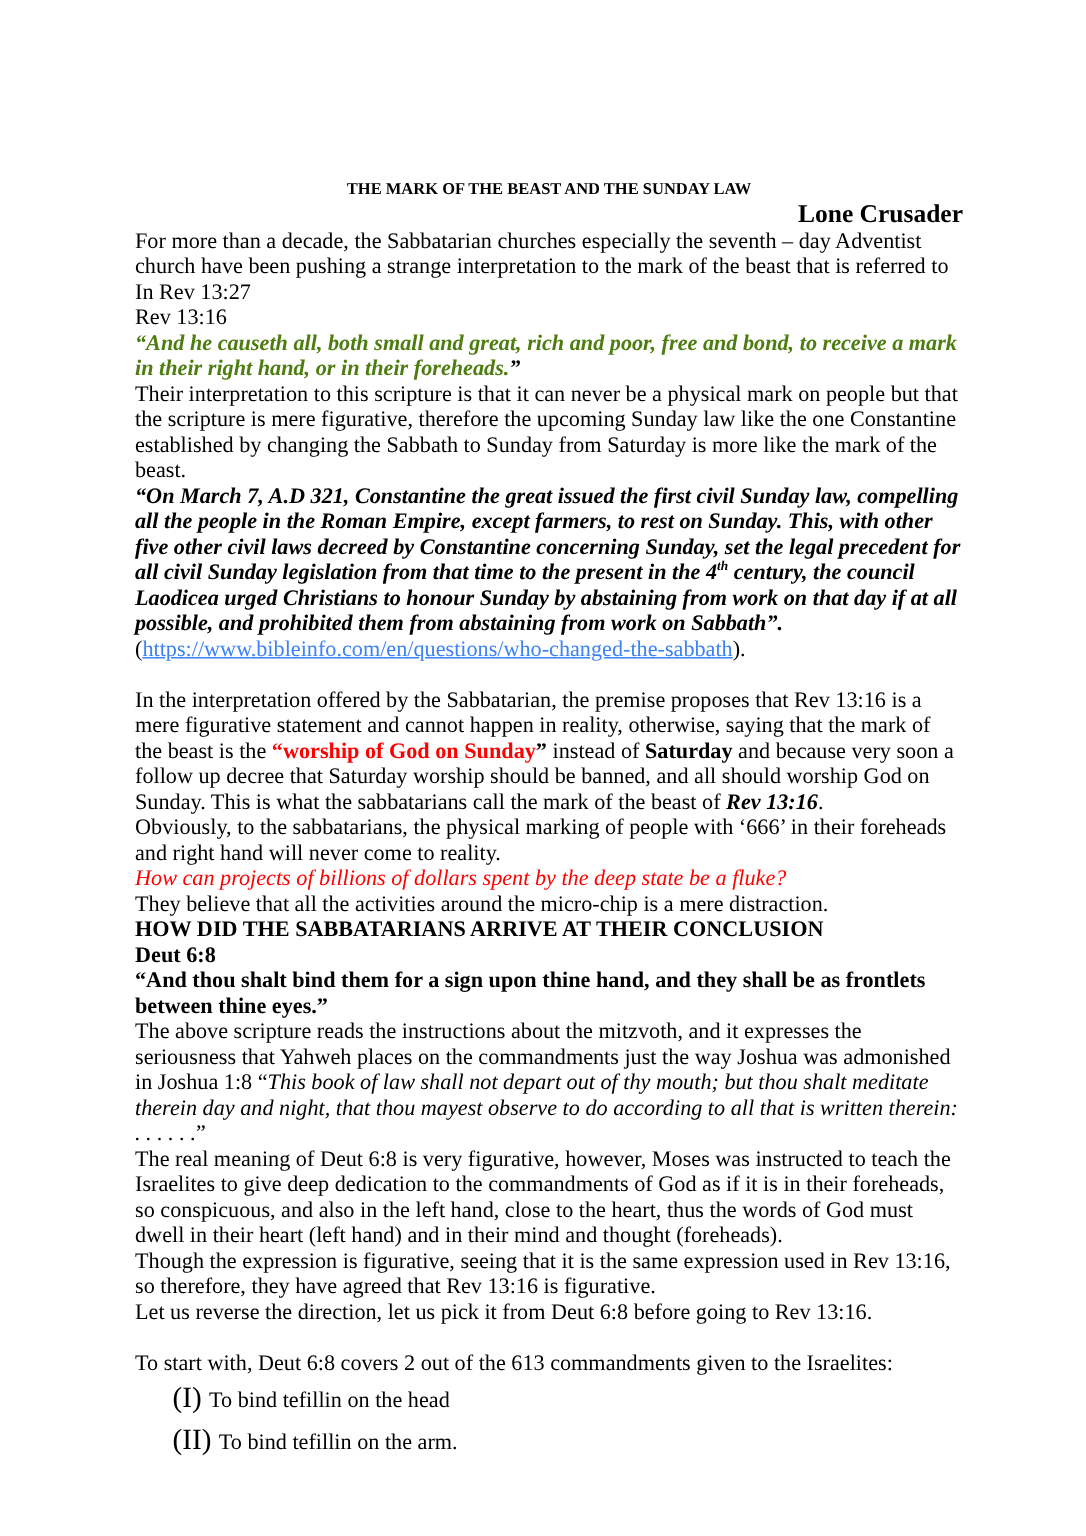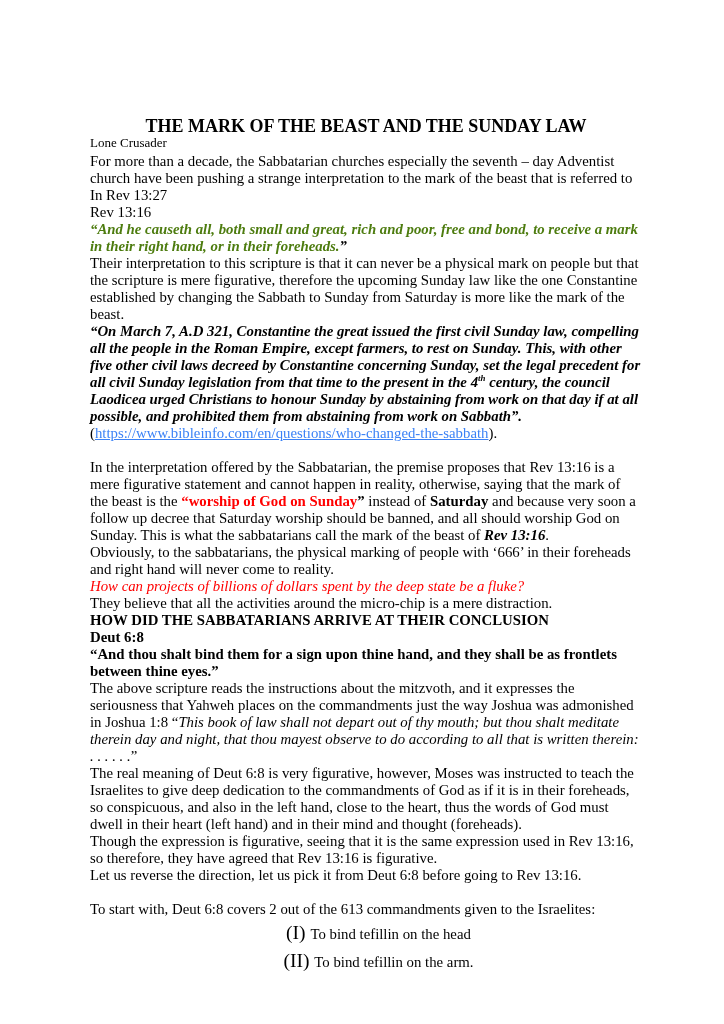--- a/index.html
+++ b/index.html
@@ -2,32 +2,32 @@
 <html><head>
 <meta charset="utf-8">
 <style>
   html,body{margin:0;padding:0;}
   body{
     width:724px;height:1024px;background:#ffffff;overflow:hidden;
     font-family:"Liberation Serif","DejaVu Serif",serif;color:#000000;
   }
   .page{padding:117px 82px 0 90px;}
   .doc-title{
-    text-align:center;font-weight:bold;font-size:18px;line-height:18px;margin:0;
+    text-align:center;font-weight:bold;font-size:11px;line-height:18px;margin:0;
   }
   .doc-byline{
-    text-align:left;font-weight:normal;font-size:13px;line-height:15px;margin:0 0 3px 0;
+    text-align:right;font-weight:bold;font-size:17px;line-height:15px;margin:0 0 3px 0;
   }
   .para{margin:0;font-size:14.8px;line-height:17px;}
   .spacer{height:17px;}
   .b{font-weight:bold;}
   .i{font-style:italic;}
   sup{font-size:60%;vertical-align:super;line-height:0;}
   a.link{text-decoration:underline;cursor:pointer;}
-  .list-item{margin-left:25px;margin-top:3px;line-height:23px;text-align:center;}
+  .list-item{margin-left:25px;margin-top:3px;line-height:23px;}
   .list-num{font-size:19.5px;}
   .list-text{font-size:14.8px;}
 </style>
 </head>
 <body>
 
 <div class="page">
   <p class="doc-title">THE MARK OF THE BEAST AND THE SUNDAY LAW</p>
   <p class="doc-byline">Lone Crusader</p>
   <div id="doc-body">

